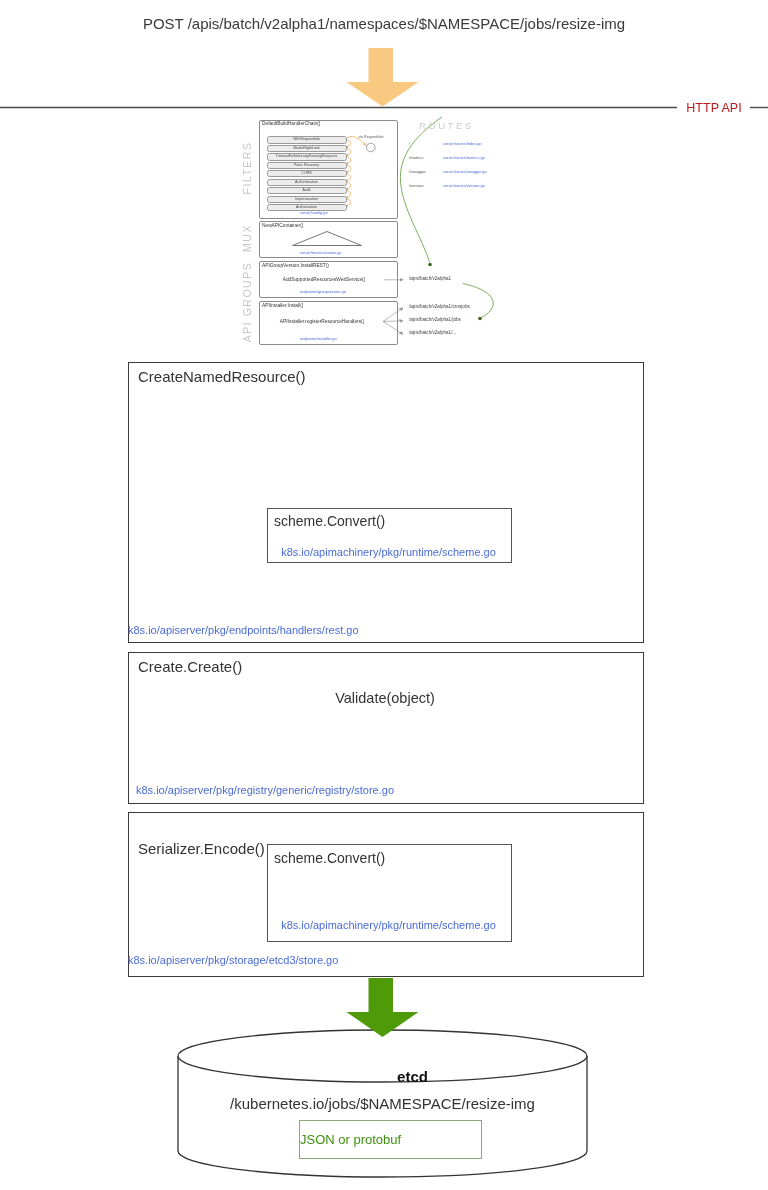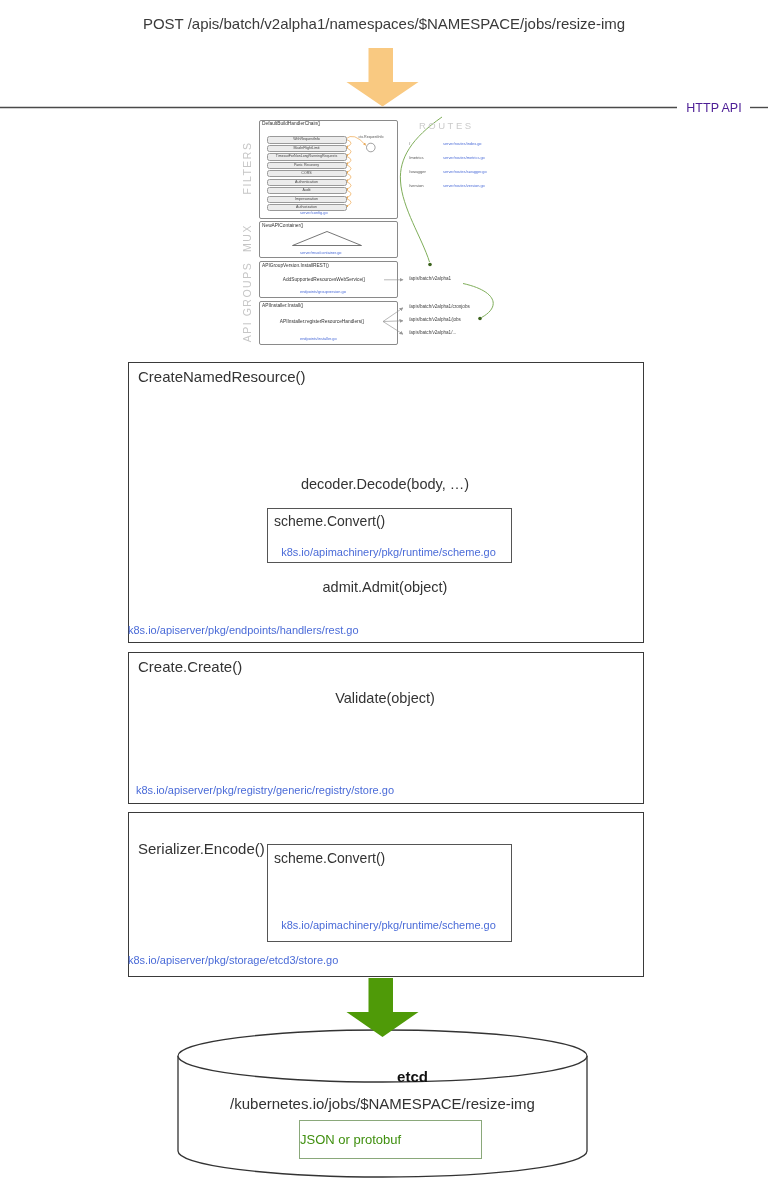--- a/index.html
+++ b/index.html
@@ -4,21 +4,21 @@
 <style>
   html,body{margin:0;padding:0;background:#fff;}
   #canvas{position:relative;width:768px;height:1190px;background:#fff;overflow:hidden;
           font-family:"Liberation Sans", sans-serif;color:#333;}
   svg.layer{position:absolute;left:0;top:0;z-index:1;}
   .txt{position:absolute;z-index:2;white-space:nowrap;}
   .center{text-align:center;white-space:normal;}
   .right{}
   
   .req-title{left:0;top:15px;width:768px;text-align:center;font-size:15px;color:#3a3a3a;}
-  .httpapi{left:680px;top:101px;width:68px;text-align:center;font-size:12.5px;color:#4c1d95;}
+  .httpapi{left:680px;top:101px;width:68px;text-align:center;font-size:12.5px;color:#b91c1c;}
   
   .vlabel{position:absolute;z-index:2;transform:translate(-50%,-50%) rotate(-90deg);
           font-size:10.5px;letter-spacing:1.5px;color:#c6c6c6;white-space:nowrap;}
   
   .sbox{position:absolute;z-index:2;border:1px solid #8a8a8a;border-radius:2px;background:transparent;}
   .stitle{font-size:4.8px;color:#333;}
   .scall{font-size:4.8px;color:#333;}
   .sfile{font-size:3.9px;color:#4a6bd8;}
   .fbtn{position:absolute;z-index:2;left:266.5px;width:78px;height:5.4px;border:0.5px solid #9a9a9a;
         border-radius:2.5px;background:#ececec;font-size:3.6px;line-height:5.6px;text-align:center;
@@ -145,25 +145,23 @@
   <div class="txt rpath" style="left:409px;top:183px;">/version</div>
   <div class="txt rfile" style="left:443px;top:183px;">server/routes/version.go</div>
 
   <div class="txt target" style="left:409px;top:275.5px;">/apis/batch/v2alpha1</div>
   <div class="txt target" style="left:409px;top:304px;">/apis/batch/v2alpha1/cronjobs</div>
   <div class="txt target" style="left:409px;top:317.2px;">/apis/batch/v2alpha1/jobs</div>
   <div class="txt target" style="left:409px;top:330.4px;">/apis/batch/v2alpha1/...</div>
 
   <div class="bigbox" style="left:128px;top:362px;width:514px;height:279px;"></div>
   <div class="txt btitle" style="left:138px;top:368px;">CreateNamedResource()</div>
-  <div class="txt bstep center" style="left:128px;top:476px;width:514px;">decoder.Decode(body, …)</div>
   <div class="innerbox" style="left:267px;top:508px;width:243px;height:53px;"></div>
   <div class="txt bstep" style="left:274px;top:513px;font-size:14px;">scheme.Convert()</div>
   <div class="txt blink center" style="left:267px;top:546px;width:243px;">k8s.io/apimachinery/pkg/runtime/scheme.go</div>
-  <div class="txt bstep center" style="left:128px;top:579px;width:514px;">admit.Admit(object)</div>
   <div class="txt blink right" style="left:128px;top:624px;width:508px;">k8s.io/apiserver/pkg/endpoints/handlers/rest.go</div>
 
   <div class="bigbox" style="left:128px;top:652px;width:514px;height:150px;"></div>
   <div class="txt btitle" style="left:138px;top:658px;">Create.Create()</div>
   <div class="txt bstep center" style="left:128px;top:690px;width:514px;">Validate(object)</div>
   <div class="txt blink right" style="left:136px;top:784px;width:508px;">k8s.io/apiserver/pkg/registry/generic/registry/store.go</div>
 
   <div class="bigbox" style="left:128px;top:812px;width:514px;height:163px;"></div>
   <div class="txt btitle" style="left:138px;top:840px;">Serializer.Encode()</div>
   <div class="innerbox" style="left:267px;top:844px;width:243px;height:96px;"></div>

